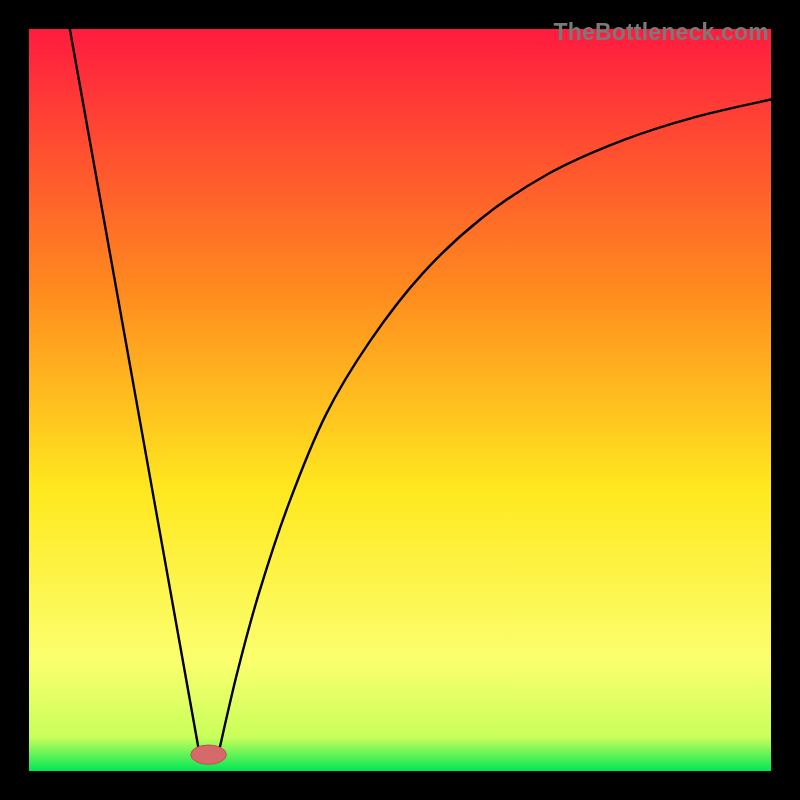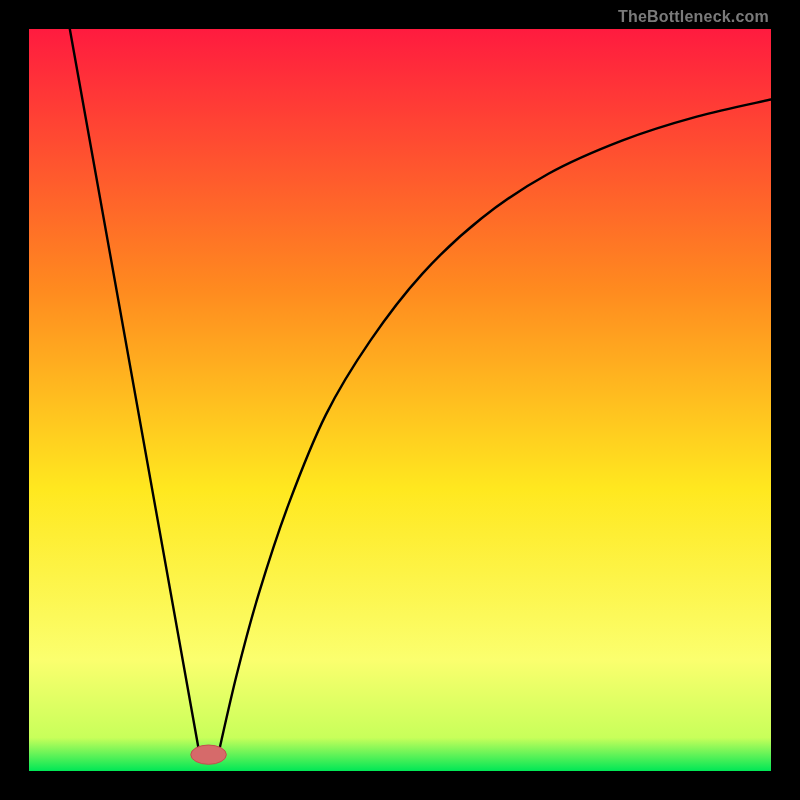--- a/index.html
+++ b/index.html
@@ -20,24 +20,24 @@
   }
   .plot {
     position: absolute;
     left: 0;
     top: 0;
     width: 742px;
     height: 742px;
   }
   .watermark {
     position: absolute;
-    top: 8px;
+    top: 19px;
     right: 31px;
     font-family: Arial, Helvetica, sans-serif;
-    font-size: 16px;
+    font-size: 23px;
     font-weight: 600;
     color: #7a7a7a;
     letter-spacing: 0.2px;
   }
 </style>
 </head>
 <body>
 
 <div class="frame">
   <svg class="plot" viewBox="0 0 742 742" preserveAspectRatio="none">

